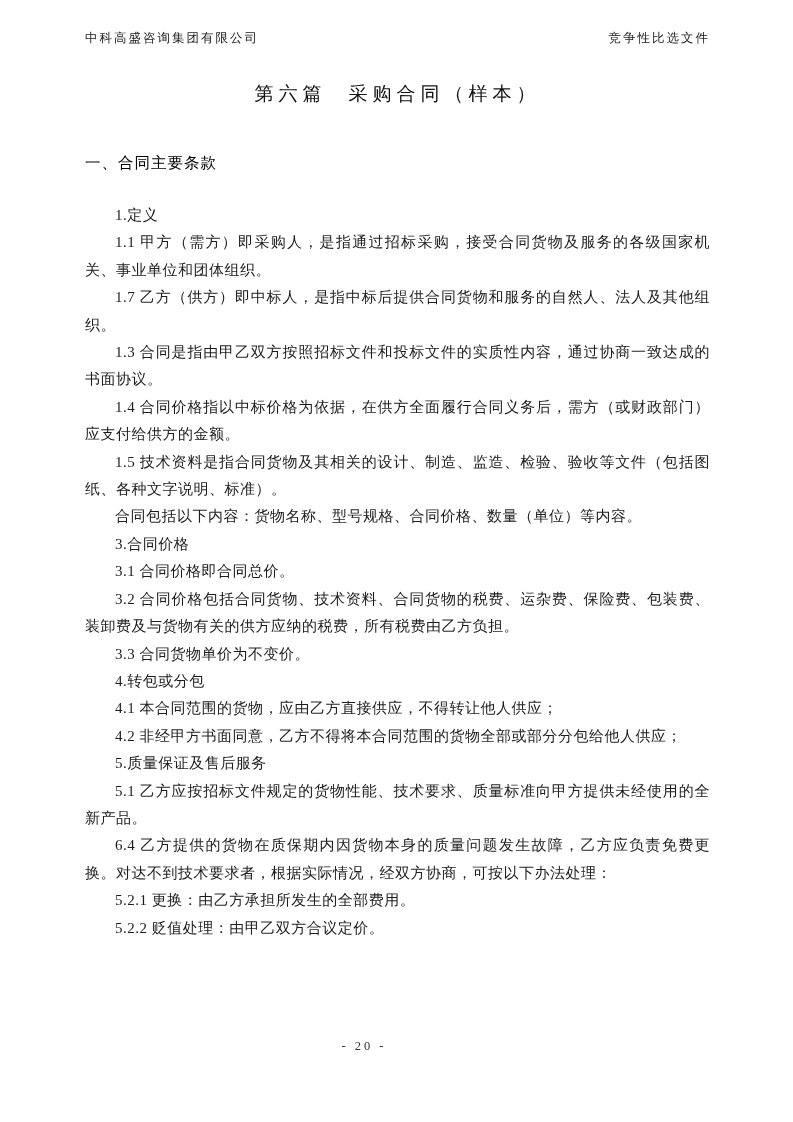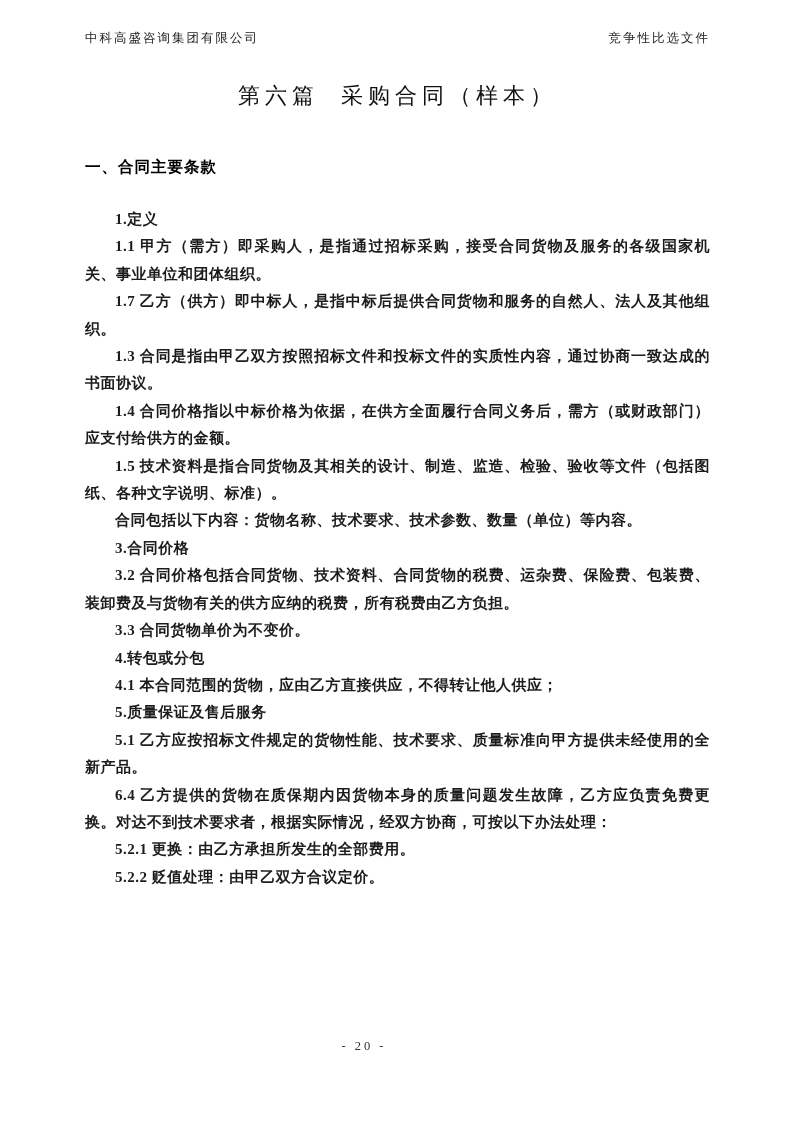--- a/index.html
+++ b/index.html
@@ -28,45 +28,44 @@
     justify-content: space-between;
     align-items: baseline;
     font-size: 12.5px;
     letter-spacing: 2px;
     color: #222;
     text-align: center;
   }
   .doc-title {
     margin-top: 34px;
     text-align: center;
-    font-size: 22px;
+    font-size: 19px;
     letter-spacing: 5px;
     font-weight: 500;
     color: #111;
   }
   .title-gap { display: inline-block; width: 22px; }
   .section-heading {
     margin-top: 46px;
     font-size: 15.5px;
-    font-weight: 700;
+    font-weight: 400;
     letter-spacing: 1px;
     color: #000;
   }
   .contract-body {
     margin-top: 28px;
   }
   .para {
     margin: 0;
     font-size: 15px;
     line-height: 27.4px;
     text-indent: 2em;
     text-align: justify;
     letter-spacing: 0.5px;
     color: #1c1c1c;
-    font-weight: bold;
   }
   .doc-footer {
     position: absolute;
     top: 1039px;
     left: 0;
     width: 728px;
     text-align: center;
     font-size: 12.5px;
     letter-spacing: 3px;
     color: #333;
@@ -88,26 +87,28 @@
 
   <div class="section-heading">一、合同主要条款</div>
 
   <div class="contract-body">
       <p class="para">1.定义</p>
       <p class="para">1.1 甲方（需方）即采购人，是指通过招标采购，接受合同货物及服务的各级国家机关、事业单位和团体组织。</p>
       <p class="para">1.7 乙方（供方）即中标人，是指中标后提供合同货物和服务的自然人、法人及其他组织。</p>
       <p class="para">1.3 合同是指由甲乙双方按照招标文件和投标文件的实质性内容，通过协商一致达成的书面协议。</p>
       <p class="para">1.4 合同价格指以中标价格为依据，在供方全面履行合同义务后，需方（或财政部门）应支付给供方的金额。</p>
       <p class="para">1.5 技术资料是指合同货物及其相关的设计、制造、监造、检验、验收等文件（包括图纸、各种文字说明、标准）。</p>
-      <p class="para">合同包括以下内容：货物名称、技术要求、技术参数、数量（单位）等内容。</p>
+      <p class="para">合同包括以下内容：货物名称、型号规格、合同价格、数量（单位）等内容。</p>
       <p class="para">3.合同价格</p>
+      <p class="para">3.1 合同价格即合同总价。</p>
       <p class="para">3.2 合同价格包括合同货物、技术资料、合同货物的税费、运杂费、保险费、包装费、装卸费及与货物有关的供方应纳的税费，所有税费由乙方负担。</p>
       <p class="para">3.3 合同货物单价为不变价。</p>
       <p class="para">4.转包或分包</p>
       <p class="para">4.1 本合同范围的货物，应由乙方直接供应，不得转让他人供应；</p>
+      <p class="para">4.2 非经甲方书面同意，乙方不得将本合同范围的货物全部或部分分包给他人供应；</p>
       <p class="para">5.质量保证及售后服务</p>
       <p class="para">5.1 乙方应按招标文件规定的货物性能、技术要求、质量标准向甲方提供未经使用的全新产品。</p>
       <p class="para">6.4 乙方提供的货物在质保期内因货物本身的质量问题发生故障，乙方应负责免费更换。对达不到技术要求者，根据实际情况，经双方协商，可按以下办法处理：</p>
       <p class="para">5.2.1 更换：由乙方承担所发生的全部费用。</p>
       <p class="para">5.2.2 贬值处理：由甲乙双方合议定价。</p>
     </div>
 
 </div>
 
 <div class="doc-footer">- 20 -</div>

